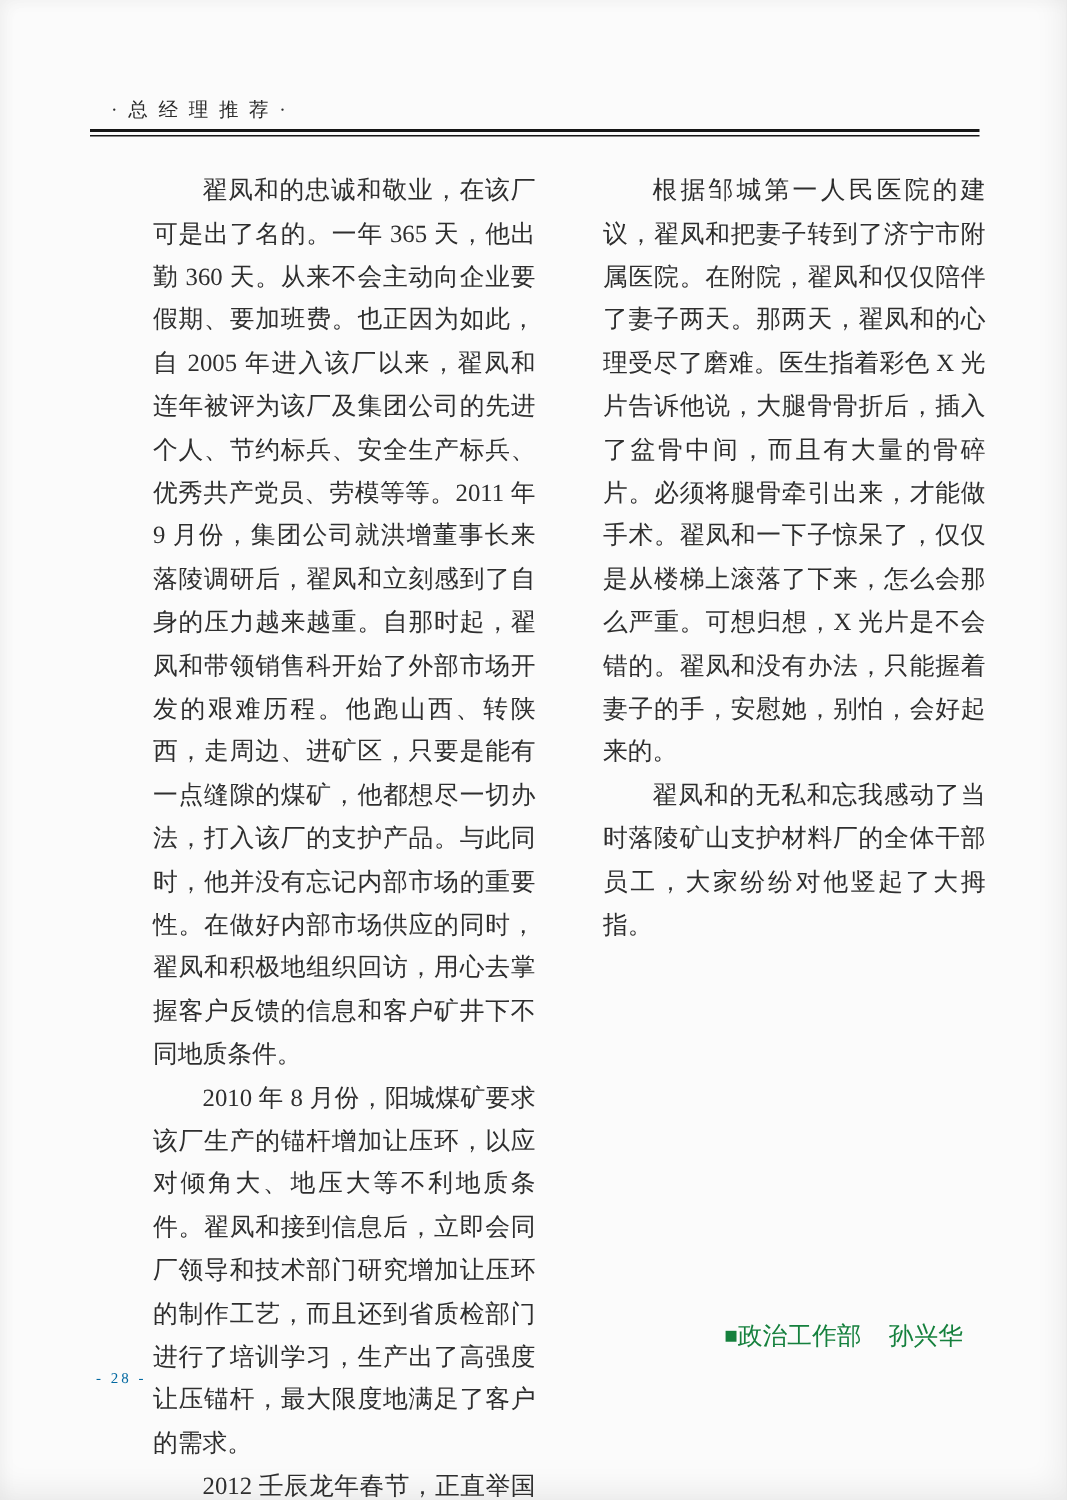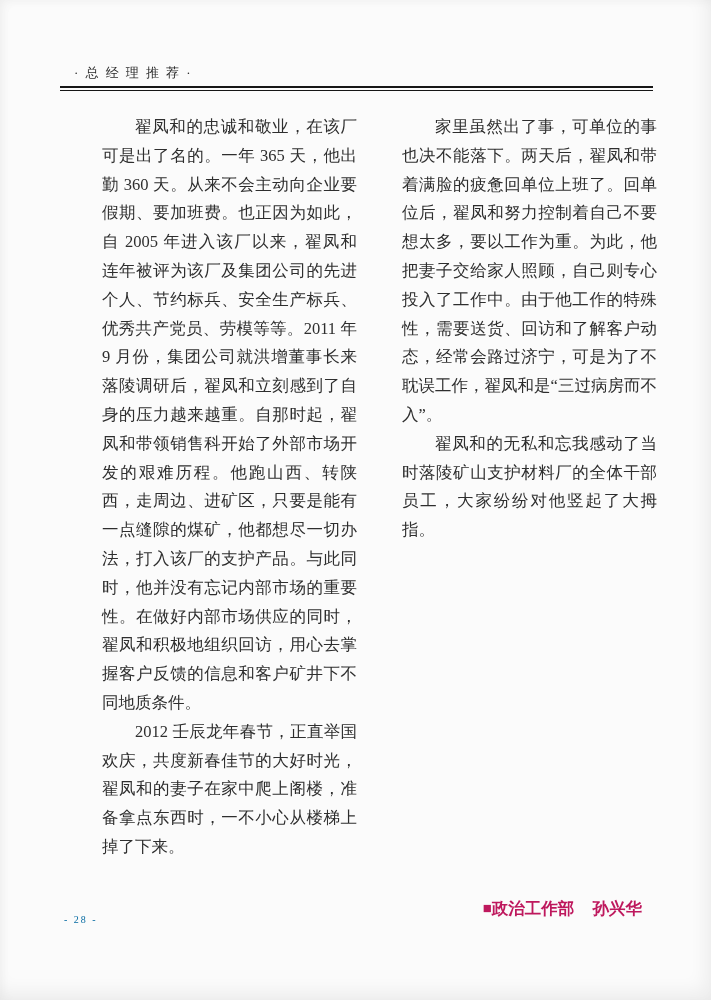--- a/index.html
+++ b/index.html
@@ -49,26 +49,26 @@
     font-size: 16.5px;
     line-height: 28.8px;
     text-align: justify;
     color: #2e2e2e;
   }
   .para { margin: 0; }
   .para.indent { text-indent: 2em; margin-left: 24px; }
   .byline {
     position: absolute;
     left: 378px;
-    top: 898px;
+    top: 880px;
     width: 264px;
     text-align: right;
     font-size: 16.5px;
-    font-weight: 700;
-    color: #be185d;
+    font-weight: 400;
+    color: #15803d;
     white-space: nowrap;
   }
   .byline .square {
     display: inline-block;
     font-size: 15px;
     transform: translateY(-1px);
   }
   .byline .author { margin-left: 1.1em; }
   .footer-page-number {
     position: absolute;
@@ -85,26 +85,27 @@
 <div class="page">
 
   <span class="header-label">·总经理推荐·</span>
 
   <div class="header-rule"></div>
 
   <div class="columns">
 
     <div class="col">
       <p class="para indent">翟凤和的忠诚和敬业，在该厂可是出了名的。一年 365 天，他出勤 360 天。从来不会主动向企业要假期、要加班费。也正因为如此，自 2005 年进入该厂以来，翟凤和连年被评为该厂及集团公司的先进个人、节约标兵、安全生产标兵、优秀共产党员、劳模等等。2011 年 9 月份，集团公司就洪增董事长来落陵调研后，翟凤和立刻感到了自身的压力越来越重。自那时起，翟凤和带领销售科开始了外部市场开发的艰难历程。他跑山西、转陕西，走周边、进矿区，只要是能有一点缝隙的煤矿，他都想尽一切办法，打入该厂的支护产品。与此同时，他并没有忘记内部市场的重要性。在做好内部市场供应的同时，翟凤和积极地组织回访，用心去掌握客户反馈的信息和客户矿井下不同地质条件。</p>
+      <p class="para indent">2010 年 8 月份，阳城煤矿要求该厂生产的锚杆增加让压环，以应对倾角大、地压大等不利地质条件。翟凤和接到信息后，立即会同厂领导和技术部门研究增加让压环的制作工艺，而且还到省质检部门进行了培训学习，生产出了高强度让压锚杆，最大限度地满足了客户的需求。</p>
       <p class="para indent">2012 壬辰龙年春节，正直举国欢庆，共度新春佳节的大好时光，翟凤和的妻子在家中爬上阁楼，准备拿点东西时，一不小心从楼梯上掉了下来。</p>
 
     </div>
 
     <div class="col">
-      <p class="para indent">家里虽然出了事，可单位的事也决不能落下。两天后，翟凤和带着满脸的疲惫回单位上班了。回单位后，翟凤和努力控制着自己不要想太多，要以工作为重。为此，他把妻子交给家人照顾，自己则专心投入了工作中。由于他工作的特殊性，需要送货、回访和了解客户动态，经常会路过济宁，可是为了不耽误工作，翟凤和是“三过病房而不入”。</p>
+      <p class="para indent">根据邹城第一人民医院的建议，翟凤和把妻子转到了济宁市附属医院。在附院，翟凤和仅仅陪伴了妻子两天。那两天，翟凤和的心理受尽了磨难。医生指着彩色 X 光片告诉他说，大腿骨骨折后，插入了盆骨中间，而且有大量的骨碎片。必须将腿骨牵引出来，才能做手术。翟凤和一下子惊呆了，仅仅是从楼梯上滚落了下来，怎么会那么严重。可想归想，X 光片是不会错的。翟凤和没有办法，只能握着妻子的手，安慰她，别怕，会好起来的。</p>
       <p class="para indent">翟凤和的无私和忘我感动了当时落陵矿山支护材料厂的全体干部员工，大家纷纷对他竖起了大拇指。</p>
     </div>
 
   </div>
 
   <div class="byline">
     <span class="square">■</span><span>政治工作部</span><span class="author">孙兴华</span>
   </div>
 
   <div class="footer-page-number">- 28 -</div>

